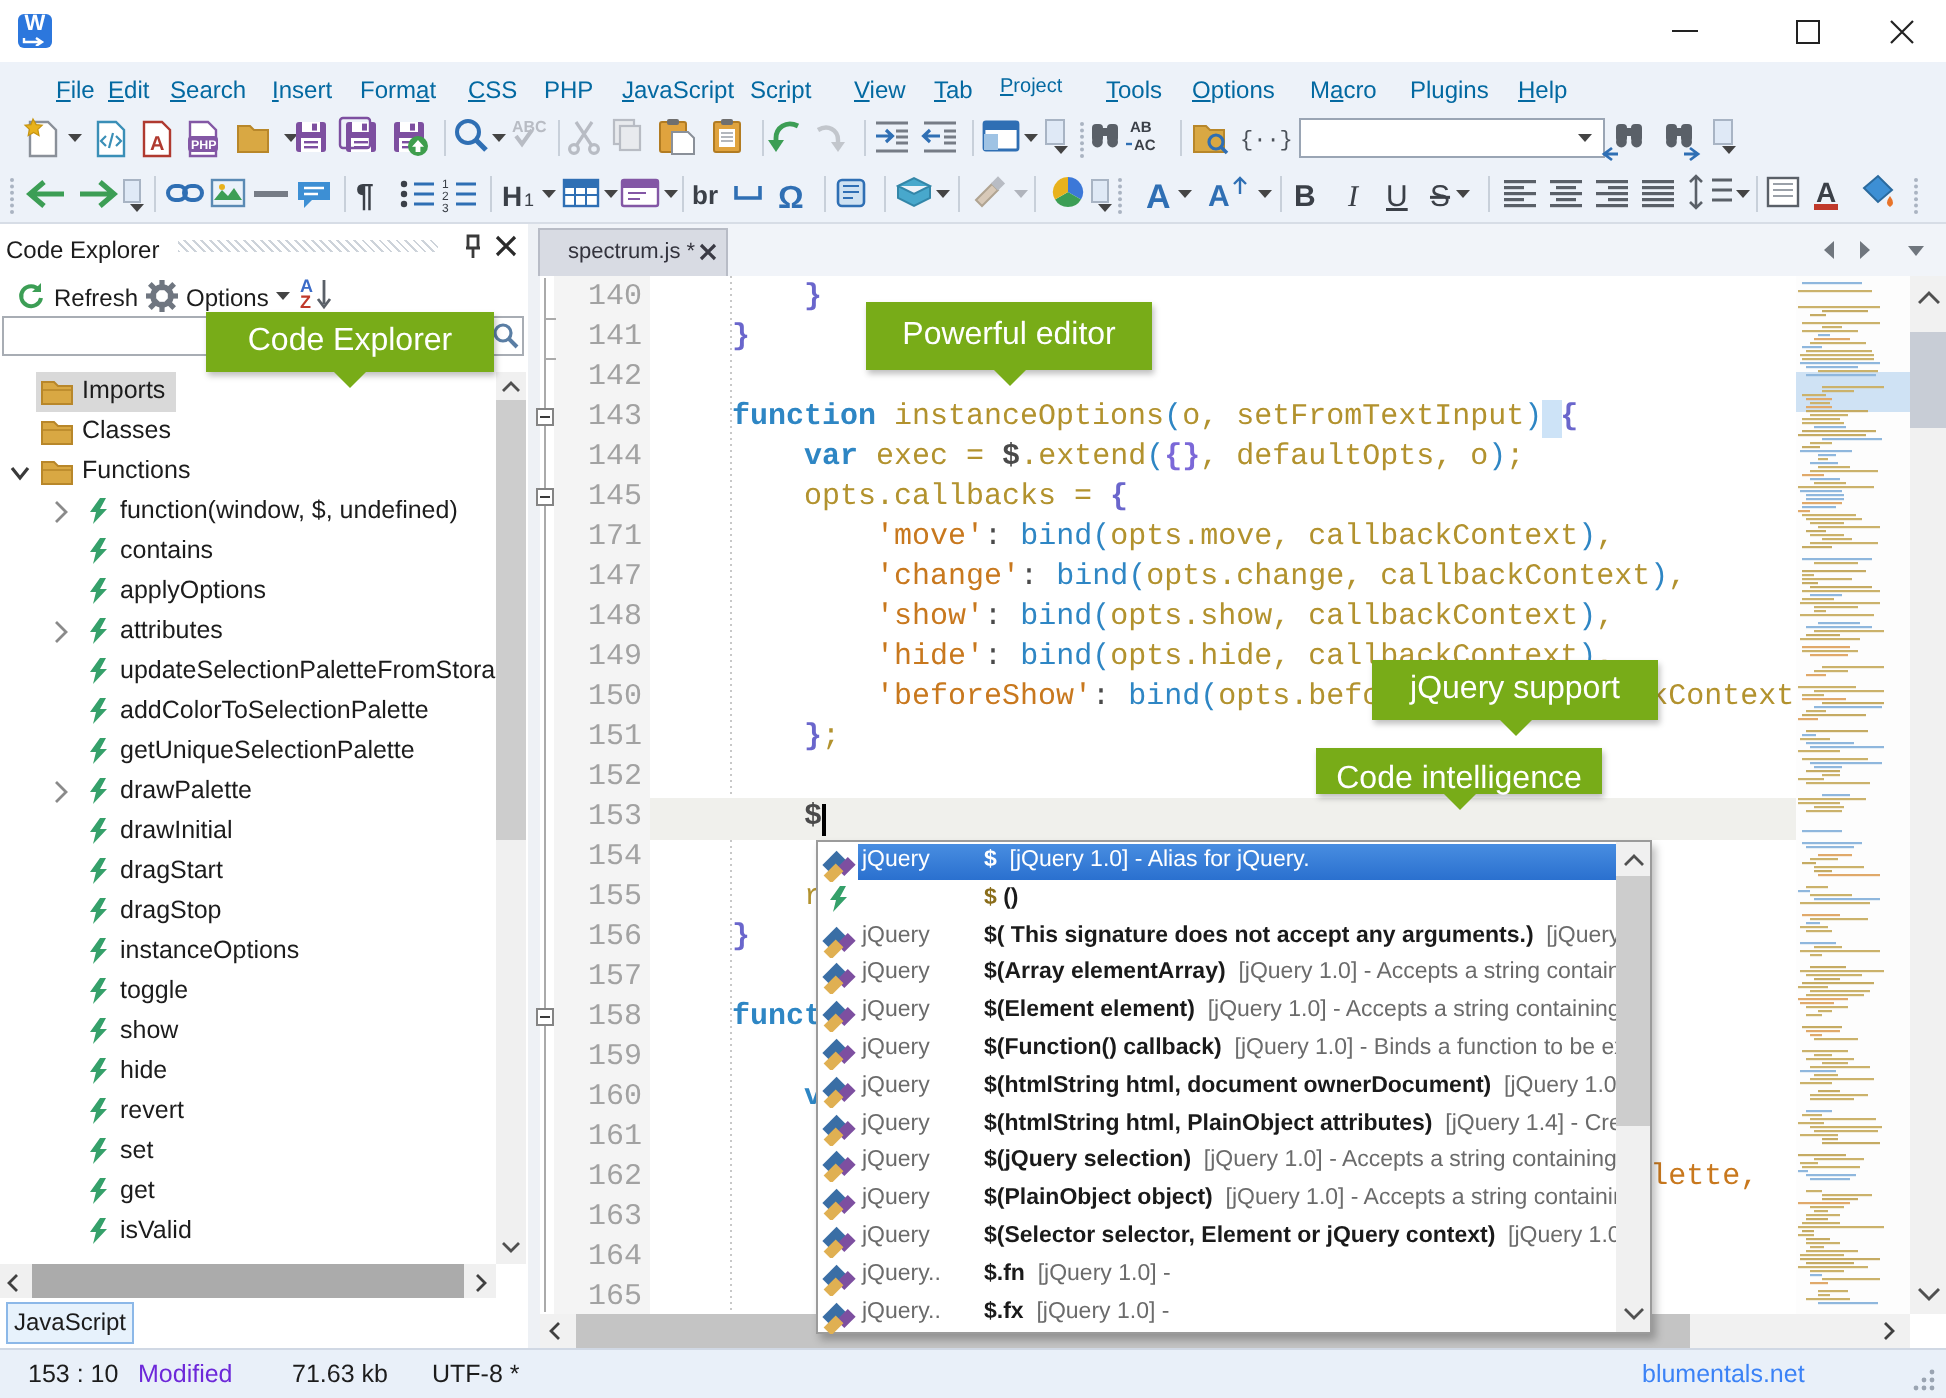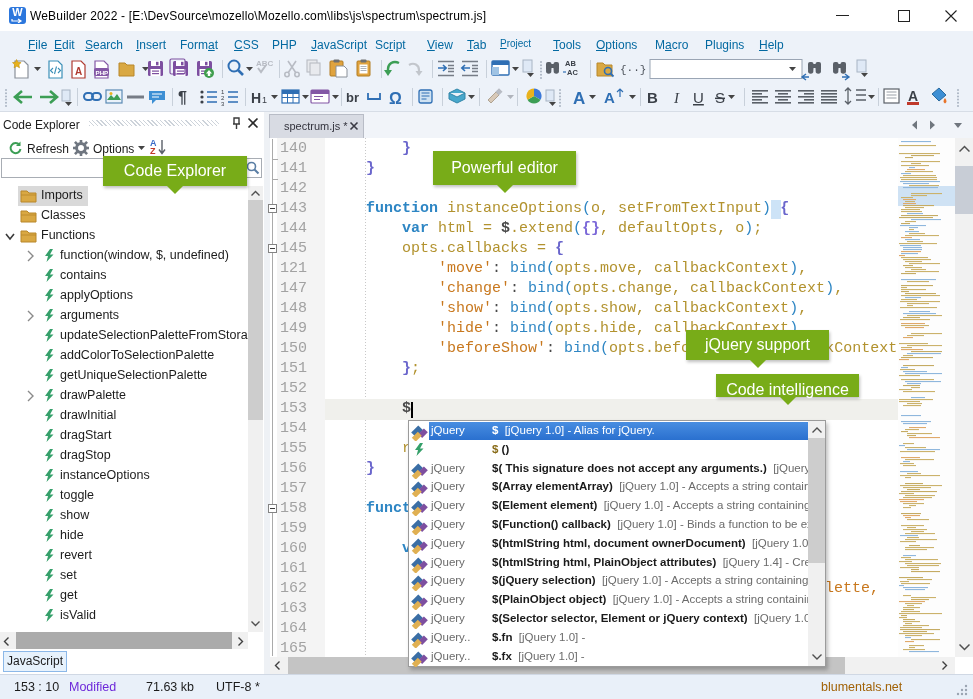--- a/index.html
+++ b/index.html
@@ -1,19 +1,19 @@
 <!DOCTYPE html>
 <html><head><meta charset="utf-8"><style>
 *{margin:0;padding:0;box-sizing:border-box}
 html,body{width:973px;height:699px;overflow:hidden}
 body{font-family:"Liberation Sans",sans-serif;position:relative;background:#fff}
 .abs{position:absolute}
 pre{font-family:"Liberation Mono",monospace;font-size:15px;line-height:20px;white-space:pre}
 .cl{position:absolute;left:366px;height:20px}
-.num{position:absolute;left:280px;width:41px;font-family:"Liberation Mono",monospace;font-size:15px;line-height:20px;color:#a2a2a2}
+.num{position:absolute;left:280px;width:41px;text-align:right;font-family:"Liberation Mono",monospace;font-size:15px;line-height:20px;color:#a2a2a2}
 .kw{color:#2e86c4;font-weight:bold}
 .id{color:#b2922e}
 .st{color:#c8781e}
 .br{color:#6a66cc;font-weight:bold}
 .pu{color:#7b68d8;font-weight:bold}
 .fn{color:#2e86c4}
 .dl{color:#4a4a4a}
 .callout{position:absolute;background:#78ac18;color:#fff;font-size:16px;text-align:center;box-shadow:1px 2px 3px rgba(0,0,0,0.25)}
 .callout:after{content:"";position:absolute;bottom:-8px;left:50%;margin-left:-8px;border:8px solid transparent;border-top-color:#78ac18;border-bottom:none}
 .menu-item{display:inline-block;color:#0369a1}
@@ -21,21 +21,20 @@
 .prow{position:absolute;left:409px;width:399px;height:19px;font-size:11.5px;color:#6b6b6b;overflow:hidden;white-space:nowrap}
 .prow b{color:#1a1a1a}
 </style></head>
 <body>
 <div class="abs" style="left:0;top:0;width:973px;height:31px;background:#fff">
     <div class="abs" style="left:9px;top:7px;width:17px;height:17px;background:#2c77dd;border-radius:3px"></div>
     <div class="abs" style="left:9px;top:6px;width:17px;height:15px;color:#fff;font-weight:bold;font-size:11px;text-align:center">W</div>
     <svg class="abs" style="left:11px;top:18px" width="13" height="5">
       <path d="M1 1 v2 h8 M7 1 l3 2 -3 2" stroke="#fff" stroke-width="1.2" fill="none"></path>
     </svg>
-    <div class="abs" style="left:30px;top:9px;font-size:12px;letter-spacing:0.17px;color:#000">WeBuilder 2022 - [E:\DevSource\mozello\Mozello.com\libs\js\spectrum\spectrum.js]</div>
     <div class="abs" style="left:836px;top:15px;width:13px;height:1px;background:#222"></div>
     <div class="abs" style="left:898px;top:10px;width:12px;height:12px;border:1px solid #222"></div>
     <svg class="abs" style="left:944px;top:9px" width="14" height="14">
       <path d="M1.5 1.5 L12.5 12.5 M12.5 1.5 L1.5 12.5" stroke="#222" stroke-width="1.1"></path>
     </svg>
   </div>
 <div class="abs" style="left:0;top:31px;width:973px;height:25px;background:#edf2f9"></div>
 <div class="abs menu-item" style="left:28px;top:38px;font-size:12px"><u>F</u>ile</div>
 <div class="abs menu-item" style="left:54px;top:38px;font-size:12px"><u>E</u>dit</div>
 <div class="abs menu-item" style="left:85px;top:38px;font-size:12px"><u>S</u>earch</div>
@@ -401,21 +400,21 @@
     </svg>
     <div style="position:absolute;left:60px;top:2px">applyOptions</div>
   </div>
 <div class="trow" style="top:306px">
     <svg width="8" height="12" style="position:absolute;left:27px;top:4px">
       <path d="M1 1 l5 5 -5 5" stroke="#8a8a8a" stroke-width="1.4" fill="none"></path>
     </svg>
     <svg width="11" height="14" style="position:absolute;left:44px;top:3px">
       <path d="M6 0 L1 7 h3 L2.5 13 L9.5 5.5 h-3.5 L9 0 z" fill="#35a06a"></path>
     </svg>
-    <div style="position:absolute;left:60px;top:2px">arguments</div>
+    <div style="position:absolute;left:60px;top:2px">attributes</div>
   </div>
 <div class="trow" style="top:326px">
     <svg width="11" height="14" style="position:absolute;left:44px;top:3px">
       <path d="M6 0 L1 7 h3 L2.5 13 L9.5 5.5 h-3.5 L9 0 z" fill="#35a06a"></path>
     </svg>
     <div style="position:absolute;left:60px;top:2px">updateSelectionPaletteFromStorag</div>
   </div>
 <div class="trow" style="top:346px">
     <svg width="11" height="14" style="position:absolute;left:44px;top:3px">
       <path d="M6 0 L1 7 h3 L2.5 13 L9.5 5.5 h-3.5 L9 0 z" fill="#35a06a"></path>
@@ -551,21 +550,21 @@
 <div class="abs" style="left:268px;top:244px;width:9px;height:9px;background:#fff;border:1px solid #848484"></div>
 <div class="abs" style="left:270px;top:248px;width:5px;height:1px;background:#3a3a3a"></div>
 <div class="abs" style="left:268px;top:504px;width:9px;height:9px;background:#fff;border:1px solid #848484"></div>
 <div class="abs" style="left:270px;top:508px;width:5px;height:1px;background:#3a3a3a"></div>
 <div class="num" style="top:139px">140</div>
 <div class="num" style="top:159px">141</div>
 <div class="num" style="top:179px">142</div>
 <div class="num" style="top:199px">143</div>
 <div class="num" style="top:219px">144</div>
 <div class="num" style="top:239px">145</div>
-<div class="num" style="top:259px">121</div>
+<div class="num" style="top:259px">171</div>
 <div class="num" style="top:279px">147</div>
 <div class="num" style="top:299px">148</div>
 <div class="num" style="top:319px">149</div>
 <div class="num" style="top:339px">150</div>
 <div class="num" style="top:359px">151</div>
 <div class="num" style="top:379px">152</div>
 <div class="num" style="top:399px">153</div>
 <div class="num" style="top:419px">154</div>
 <div class="num" style="top:439px">155</div>
 <div class="num" style="top:459px">156</div>
@@ -575,21 +574,21 @@
 <div class="num" style="top:539px">160</div>
 <div class="num" style="top:559px">161</div>
 <div class="num" style="top:579px">162</div>
 <div class="num" style="top:599px">163</div>
 <div class="num" style="top:619px">164</div>
 <div class="num" style="top:639px">165</div>
 <div class="abs" style="left:771px;top:200px;width:10px;height:19px;background:#cde3f7"></div>
 <pre class="cl" style="top:139px"><span class="br">    }</span></pre>
 <pre class="cl" style="top:159px"><span class="br">}</span></pre>
 <pre class="cl" style="top:199px"><span class="kw">function</span><span class="id"> instanceOptions</span><span class="fn">(</span><span class="id">o, setFromTextInput</span><span class="fn">)</span> <span class="br">{</span></pre>
-<pre class="cl" style="top:219px">    <span class="kw">var</span><span class="id"> html = </span><span class="dl" style="font-weight:bold">$</span><span class="id">.extend</span><span class="fn">(</span><span class="pu">{}</span><span class="id">, defaultOpts, o</span><span class="fn">)</span><span class="id">;</span></pre>
+<pre class="cl" style="top:219px">    <span class="kw">var</span><span class="id"> exec = </span><span class="dl" style="font-weight:bold">$</span><span class="id">.extend</span><span class="fn">(</span><span class="pu">{}</span><span class="id">, defaultOpts, o</span><span class="fn">)</span><span class="id">;</span></pre>
 <pre class="cl" style="top:239px">    <span class="id">opts.callbacks = </span><span class="br">{</span></pre>
 <pre class="cl" style="top:259px">        <span class="st">'move'</span><span class="dl">:</span> <span class="fn">bind(</span><span class="id">opts.move, callbackContext</span><span class="fn">)</span><span class="id">,</span></pre>
 <pre class="cl" style="top:279px">        <span class="st">'change'</span><span class="dl">:</span> <span class="fn">bind(</span><span class="id">opts.change, callbackContext</span><span class="fn">)</span><span class="id">,</span></pre>
 <pre class="cl" style="top:299px">        <span class="st">'show'</span><span class="dl">:</span> <span class="fn">bind(</span><span class="id">opts.show, callbackContext</span><span class="fn">)</span><span class="id">,</span></pre>
 <pre class="cl" style="top:319px">        <span class="st">'hide'</span><span class="dl">:</span> <span class="fn">bind(</span><span class="id">opts.hide, callbackContext</span><span class="fn">)</span><span class="id">,</span></pre>
 <pre class="cl" style="top:339px">        <span class="st">'beforeShow'</span><span class="dl">:</span> <span class="fn">bind(</span><span class="id">opts.beforeShow, callbackContext</span><span class="fn">)</span></pre>
 <pre class="cl" style="top:359px">    <span class="br">}</span><span class="id">;</span></pre>
 <pre class="cl" style="top:399px">    <span class="dl" style="font-weight:bold">$</span></pre>
 <pre class="cl" style="top:439px">    <span class="id">return</span></pre>
 <pre class="cl" style="top:459px"><span class="br">}</span></pre>
@@ -821,21 +820,21 @@
 <svg class="abs" style="left:274px;top:661px" width="7" height="9">
     <path d="M5.5 0.5 l-4 4 4 4" stroke="#404040" stroke-width="1.4" fill="none"></path>
   </svg>
 <svg class="abs" style="left:941px;top:661px" width="7" height="9">
     <path d="M1.5 0.5 l4 4 -4 4" stroke="#404040" stroke-width="1.4" fill="none"></path>
   </svg>
 <div class="abs" style="left:288px;top:657px;width:557px;height:17px;background:#c4c4c4"></div>
 <div class="callout" style="left:103px;top:156px;width:144px;height:30px;line-height:30px">Code Explorer</div>
 <div class="callout" style="left:433px;top:151px;width:143px;height:34px;line-height:34px">Powerful editor</div>
 <div class="callout" style="left:686px;top:330px;width:143px;height:30px;line-height:30px">jQuery support</div>
-<div class="callout" style="left:716px;top:374px;width:143px;height:23px;line-height:31px">Code intelligence</div>
+<div class="callout" style="left:658px;top:374px;width:143px;height:23px;line-height:31px">Code intelligence</div>
 <div class="abs" style="left:408px;top:420px;width:418px;height:247px;background:#fff;border:1px solid #9b9b9b;box-shadow:2px 3px 4px rgba(0,0,0,0.25)"></div>
 <div class="prow" style="top:422px;">
     <svg width="18" height="19" style="position:absolute;left:2px;top:2px">
       <rect x="1" y="4" width="10" height="6.5" transform="rotate(-45 6 7.2)" fill="#3a6ea5"></rect>
       <rect x="8" y="6.5" width="8" height="5.5" transform="rotate(-45 12 9.2)" fill="#7d4fa0"></rect>
       <rect x="1.5" y="10" width="8.5" height="5.5" transform="rotate(-45 5.7 12.7)" fill="#e0b052"></rect>
     </svg>
     <div style="position:absolute;left:20px;top:-1px;width:379px;height:19px;background:linear-gradient(#4a8fe2,#2a70cf)"></div>
     <span style="position:absolute;left:22px;top:2px;color:#fff">jQuery</span>
     <div style="position:absolute;left:83px;top:2px;white-space:nowrap;color:#fff"><b style="color:#fff">$</b>&nbsp; [jQuery 1.0] - Alias for jQuery.</div>
@@ -952,21 +951,21 @@
   </svg>
 <svg class="abs" style="left:812px;top:653px" width="10" height="7">
     <path d="M0.5 1.5 l4.5 4.5 4.5-4.5" stroke="#505050" stroke-width="1.4" fill="none"></path>
   </svg>
 <div class="abs" style="left:808px;top:438px;width:17px;height:125px;background:#cdcdcd"></div>
 <div class="abs" style="left:0;top:674px;width:973px;height:25px;background:#e9f0f9;border-top:1px solid #d0d8e4"></div>
 <div class="abs" style="left:14px;top:680px;font-size:12.5px;color:#1c1c1c">153 : 10</div>
 <div class="abs" style="left:69px;top:680px;font-size:12.5px;color:#6d28d9">Modified</div>
 <div class="abs" style="left:146px;top:680px;font-size:12.5px;color:#1c1c1c">71.63 kb</div>
 <div class="abs" style="left:216px;top:680px;font-size:12.5px;color:#1c1c1c">UTF-8 *</div>
-<div class="abs" style="left:821px;top:680px;font-size:12.5px;color:#a16207">blumentals.net</div>
+<div class="abs" style="left:821px;top:680px;font-size:12.5px;color:#3b82f6">blumentals.net</div>
 <svg class="abs" style="left:956px;top:684px" width="12" height="12">
     <g fill="#9aa4b2">
       <circle cx="10" cy="2" r="1.2"></circle>
       <circle cx="6" cy="6" r="1.2"></circle>
       <circle cx="10" cy="6" r="1.2"></circle>
       <circle cx="2" cy="10" r="1.2"></circle>
       <circle cx="6" cy="10" r="1.2"></circle>
       <circle cx="10" cy="10" r="1.2"></circle>
     </g>
   </svg>

